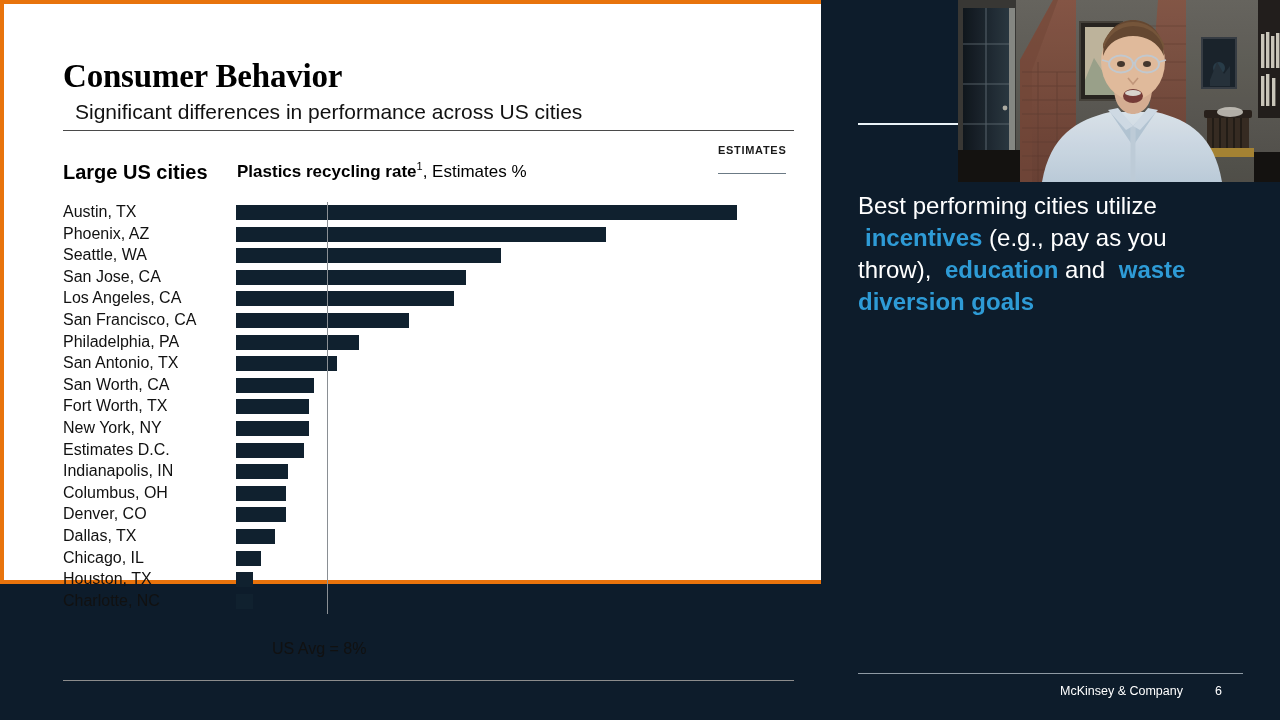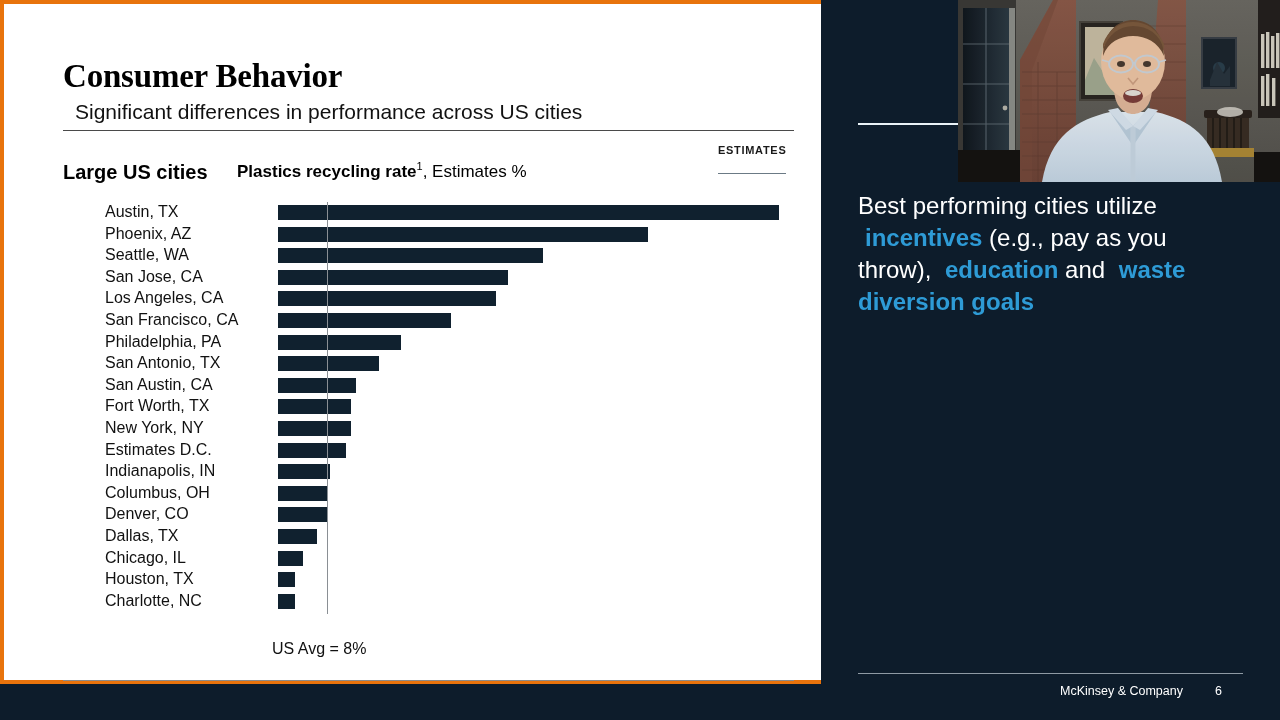--- a/index.html
+++ b/index.html
@@ -5,21 +5,21 @@
   html,body{margin:0;padding:0;}
   body{
     width:1280px;height:720px;overflow:hidden;
     background:#0d1c2b;
     font-family:"Liberation Sans",sans-serif;
   }
   #stage{position:relative;width:1280px;height:720px;}
 
   
   #slide{
-    position:absolute;left:0;top:0;width:821px;height:684px;
+    position:absolute;left:0;top:0;width:821px;height:584px;
     background:#ffffff;
     border-top:4px solid #e8730c;
     border-left:4px solid #e8730c;
     border-bottom:4px solid #e8730c;
     box-sizing:border-box;
   }
   #slide-inner{position:absolute;left:0;top:0;width:817px;height:712px;}
 
   .title{
     position:absolute;left:59px;top:54px;
@@ -48,21 +48,21 @@
   .col-head-right{
     position:absolute;left:233px;top:156px;
     font-size:17px;color:#000;white-space:nowrap;
   }
   .col-head-right b{font-weight:bold;}
   .col-head-right sup{font-size:11px;vertical-align:super;}
   .col-head-right .light{font-weight:normal;}
 
   
   #chart{position:absolute;left:0px;top:198px;width:817px;height:420px;}
-  .row{position:relative;height:21.6px;margin-left:42px;}
+  .row{position:relative;height:21.6px;}
   .row-label{
     position:absolute;left:59px;top:0px;
     font-size:16px;color:#111;white-space:nowrap;line-height:19px;
   }
   .bar{
     position:absolute;left:232px;top:3px;height:15px;
     background:#10212f;
   }
   #avgline{
     position:absolute;left:323px;top:198px;width:1.4px;height:412px;
@@ -156,21 +156,21 @@
           </div>
           <div class="row">
             <div class="row-label">Philadelphia, PA</div>
             <div class="bar" title="Philadelphia, PA: 10.8%" style="width: 122.85px; background: rgb(16, 33, 47);"></div>
           </div>
           <div class="row">
             <div class="row-label">San Antonio, TX</div>
             <div class="bar" title="San Antonio, TX: 8.9%" style="width: 101.237px; background: rgb(16, 33, 47);"></div>
           </div>
           <div class="row">
-            <div class="row-label">San Austin, CA</div>
+            <div class="row-label">San Worth, CA</div>
             <div class="bar" title="San Diego, CA: 6.9%" style="width: 78.4875px; background: rgb(16, 33, 47);"></div>
           </div>
           <div class="row">
             <div class="row-label">Fort Worth, TX</div>
             <div class="bar" title="Fort Worth, TX: 6.4%" style="width: 72.8px; background: rgb(16, 33, 47);"></div>
           </div>
           <div class="row">
             <div class="row-label">New York, NY</div>
             <div class="bar" title="New York, NY: 6.4%" style="width: 72.8px; background: rgb(16, 33, 47);"></div>
           </div>

